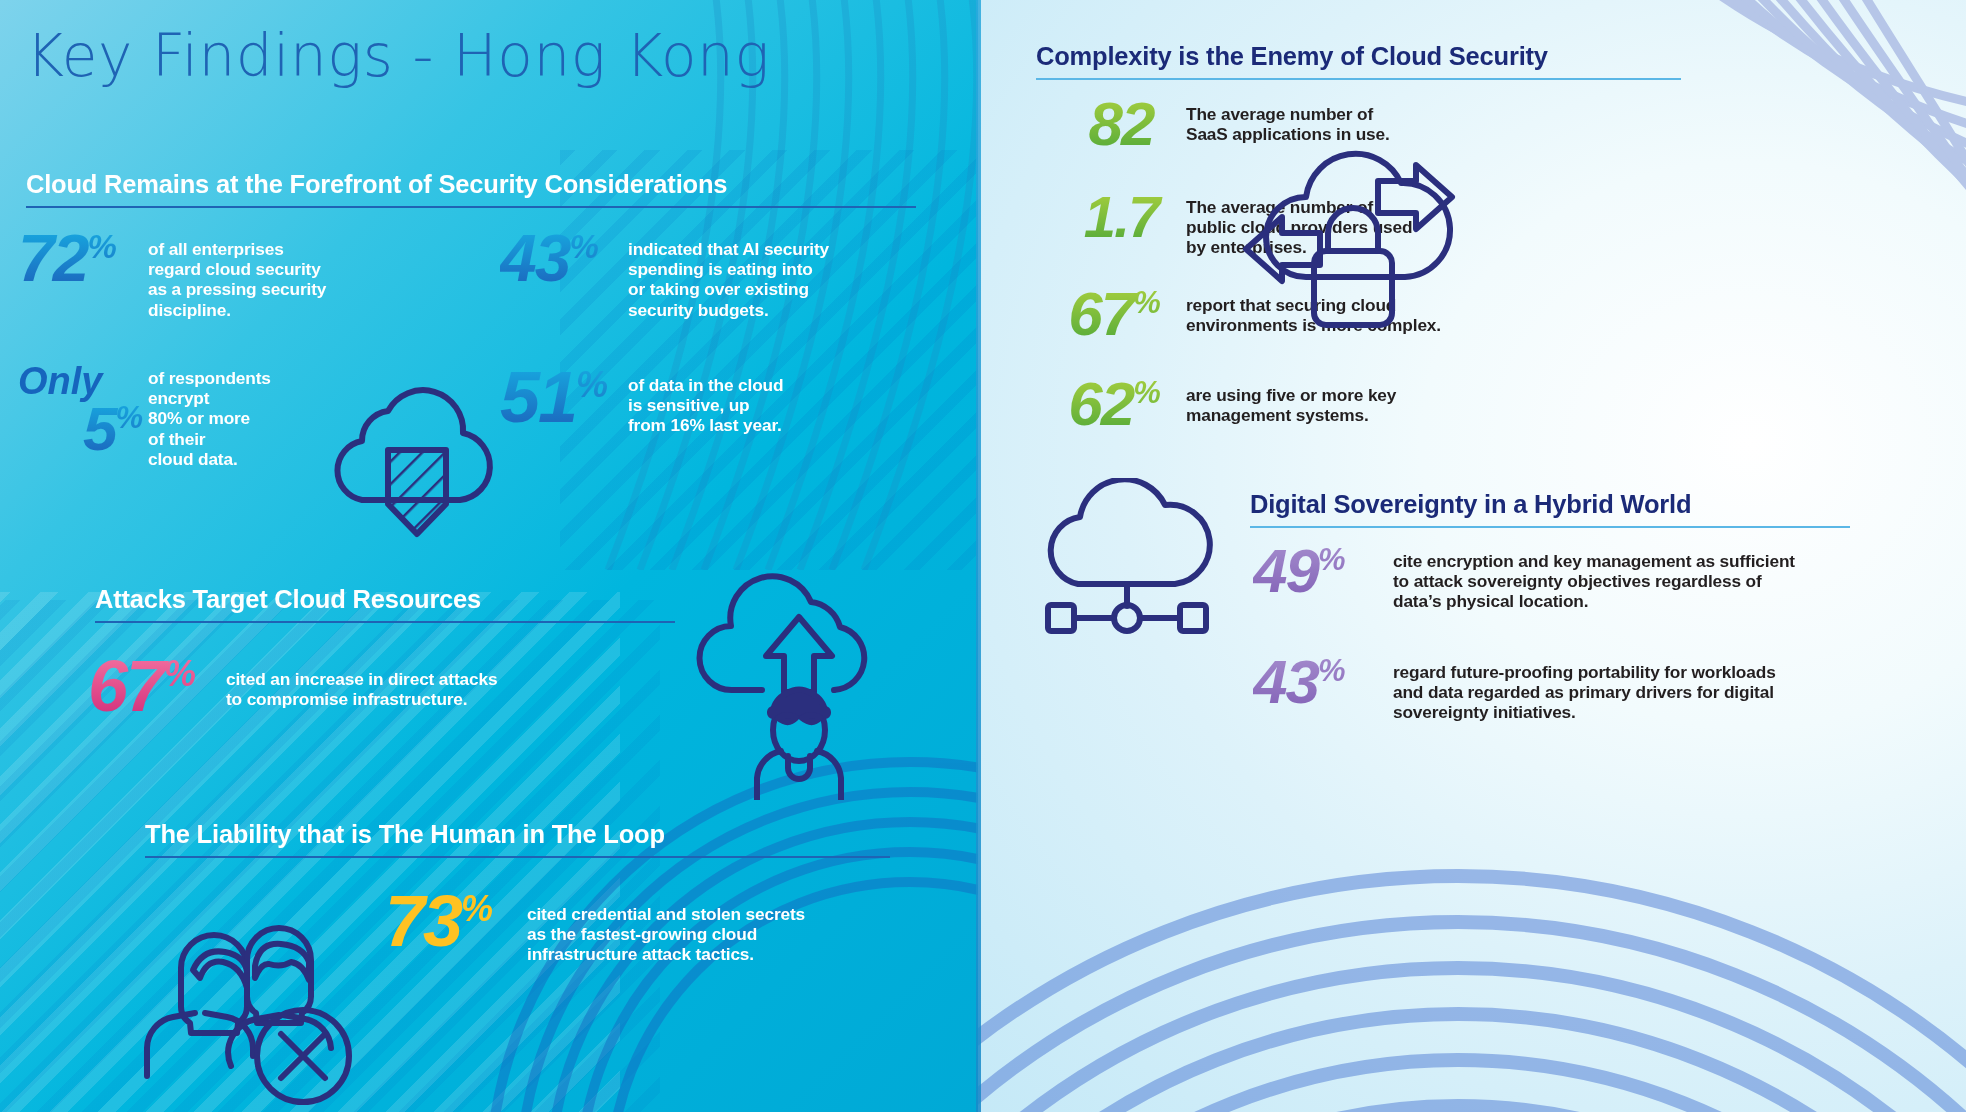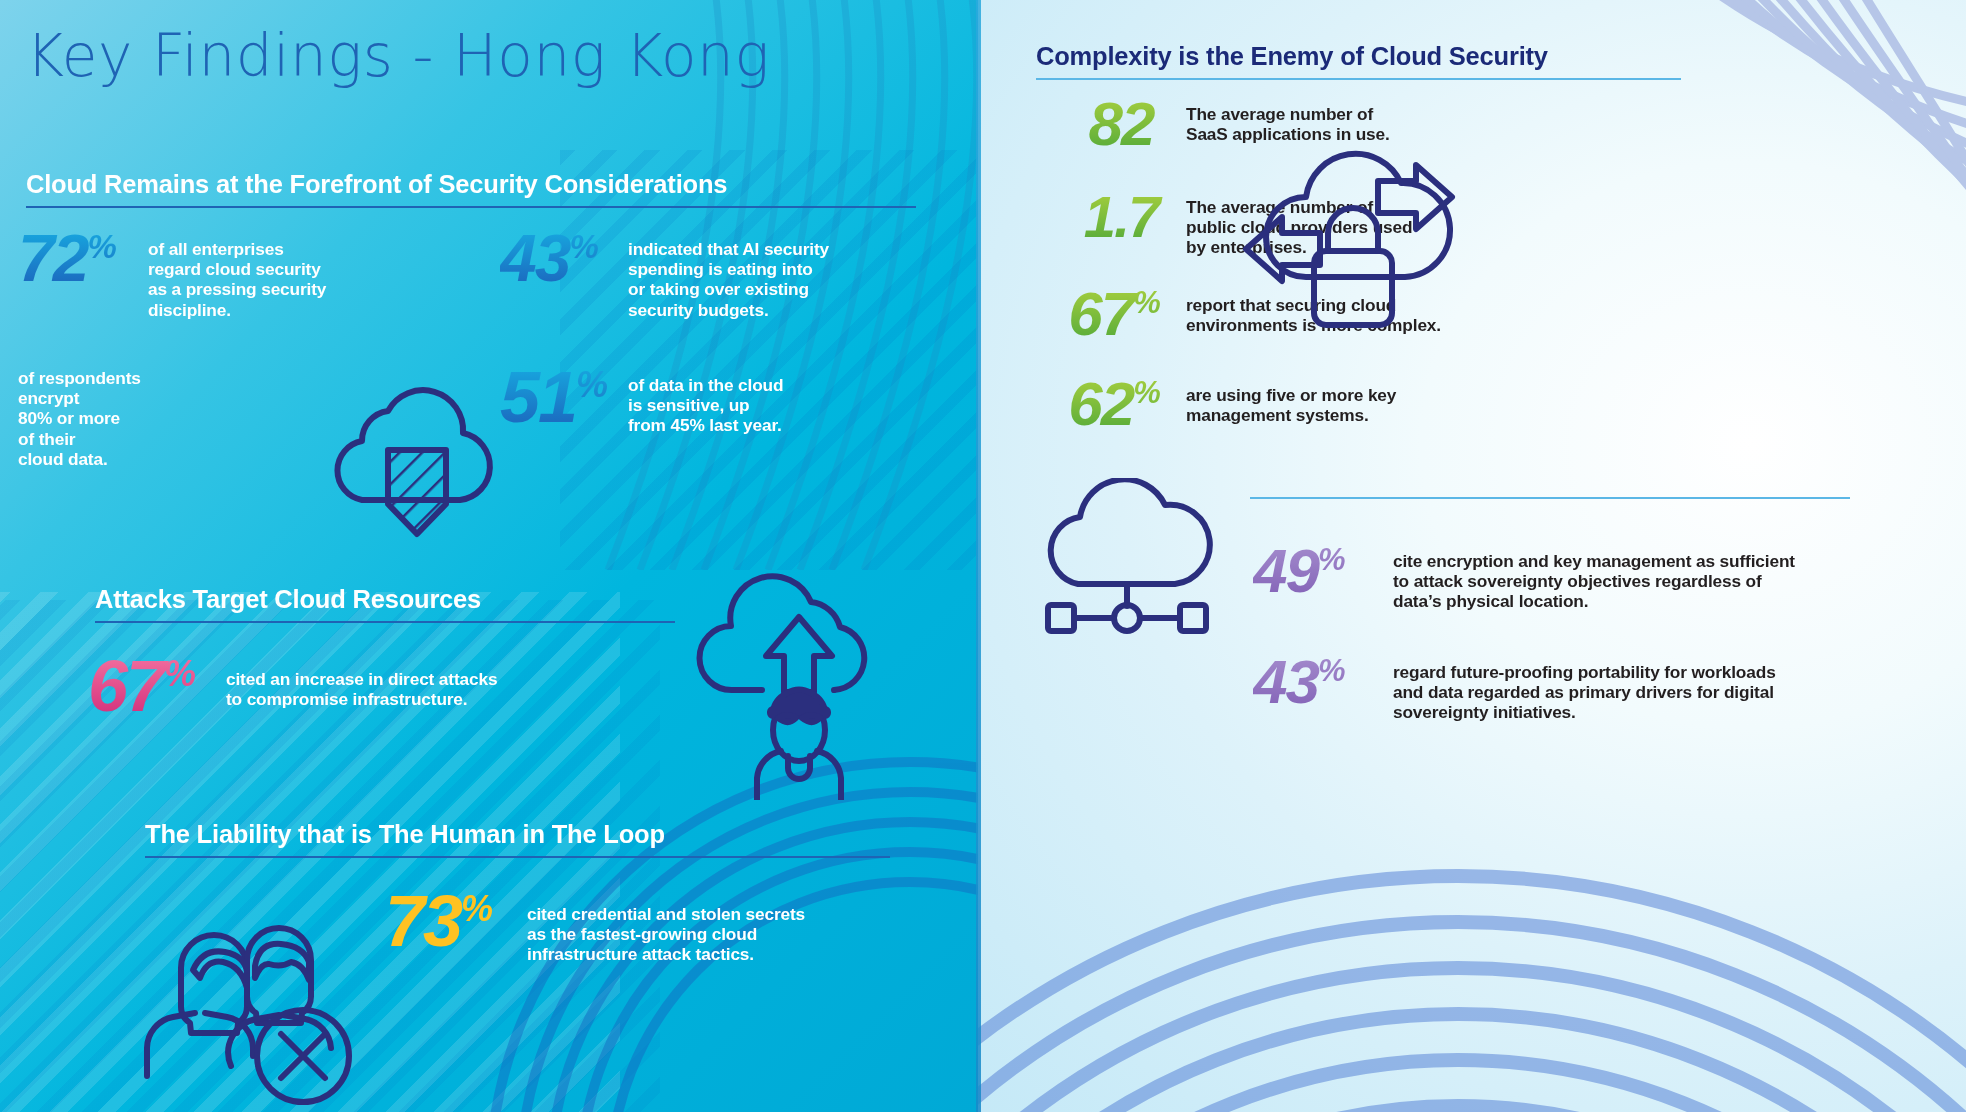--- a/index.html
+++ b/index.html
@@ -149,34 +149,40 @@
       <div class="num n-blue" style="font-size:66px; width:128px;">
         <span>43</span><span class="pct">%</span>
       </div>
       <div class="txt white" style="padding-top:11px; white-space:pre-line;">indicated that AI security
 spending is eating into
 or taking over existing
 security budgets.</div>
     </div>
 
     <div class="stat" style="left:18px; top:362px; width:340px;">
+      <div style="width:130px;">
+        <div class="only-word">Only</div>
+        <div class="num n-blue" style="font-size:62px; text-align:right; padding-right:6px;">
+          <span>5</span><span class="pct">%</span>
+        </div>
+      </div>
       <div class="txt white" style="padding-top:6px; white-space:pre-line;">of respondents
 encrypt
 80% or more
 of their
 cloud data.</div>
     </div>
 
     <div class="stat" style="left:500px; top:364px; width:450px;">
       <div class="num n-blue" style="font-size:72px; width:128px;">
         <span>51</span><span class="pct">%</span>
       </div>
       <div class="txt white" style="padding-top:11px; white-space:pre-line;">of data in the cloud
 is sensitive, up
-from 45% last year.</div>
+from 16% last year.</div>
     </div>
 
     <div class="icon-wrap" style="left:310px; top:382px;">
       <svg width="200" height="175" viewBox="0 0 200 175">
         <defs>
           <pattern id="hatch" width="16" height="16" patternTransform="rotate(45)" patternUnits="userSpaceOnUse">
             <line x1="0" y1="0" x2="0" y2="16" stroke="#2b2f7e" stroke-width="5"></line>
           </pattern>
         </defs>
         <path d="M52 118 H150 a34 34 0 0 0 3 -67 a40 40 0 0 0 -75 -22 a30 30 0 0 0 -26 30 a30 30 0 0 0 0 59 Z" fill="none" stroke="#2b2f7e" stroke-width="6" stroke-linejoin="round"></path>
@@ -322,20 +328,21 @@
           <path d="M78 152 a40 40 0 0 1 0 -80 a50 50 0 0 1 95 -14 a40 40 0 0 1 4 94 Z"></path>
           <path d="M188 40 L224 72 L188 104 V88 H150 V56 H188 Z"></path>
           <path d="M54 92 L18 124 L54 156 V140 H92 V108 H54 Z"></path>
           <rect x="86" y="126" width="78" height="74" rx="12"></rect>
           <path d="M100 126 v-18 a25 25 0 0 1 50 0 v18"></path>
         </g>
       </svg>
     </div>
 
     <div class="sec" style="left:272px; top:490px; width:620px;">
+      <div class="sec-head on-light">Digital Sovereignty in a Hybrid World</div>
       <div class="sec-rule on-light" style="width:600px; height:2px;"></div>
     </div>
 
     <div class="stat" style="left:275px; top:542px; width:700px;">
       <div class="num n-purple" style="font-size:62px; width:140px;">
         <span>49</span><span class="pct">%</span>
       </div>
       <div class="txt dark" style="padding-top:9px; white-space:pre-line;">cite encryption and key management as sufficient
 to attack sovereignty objectives regardless of
 data’s physical location.</div>

